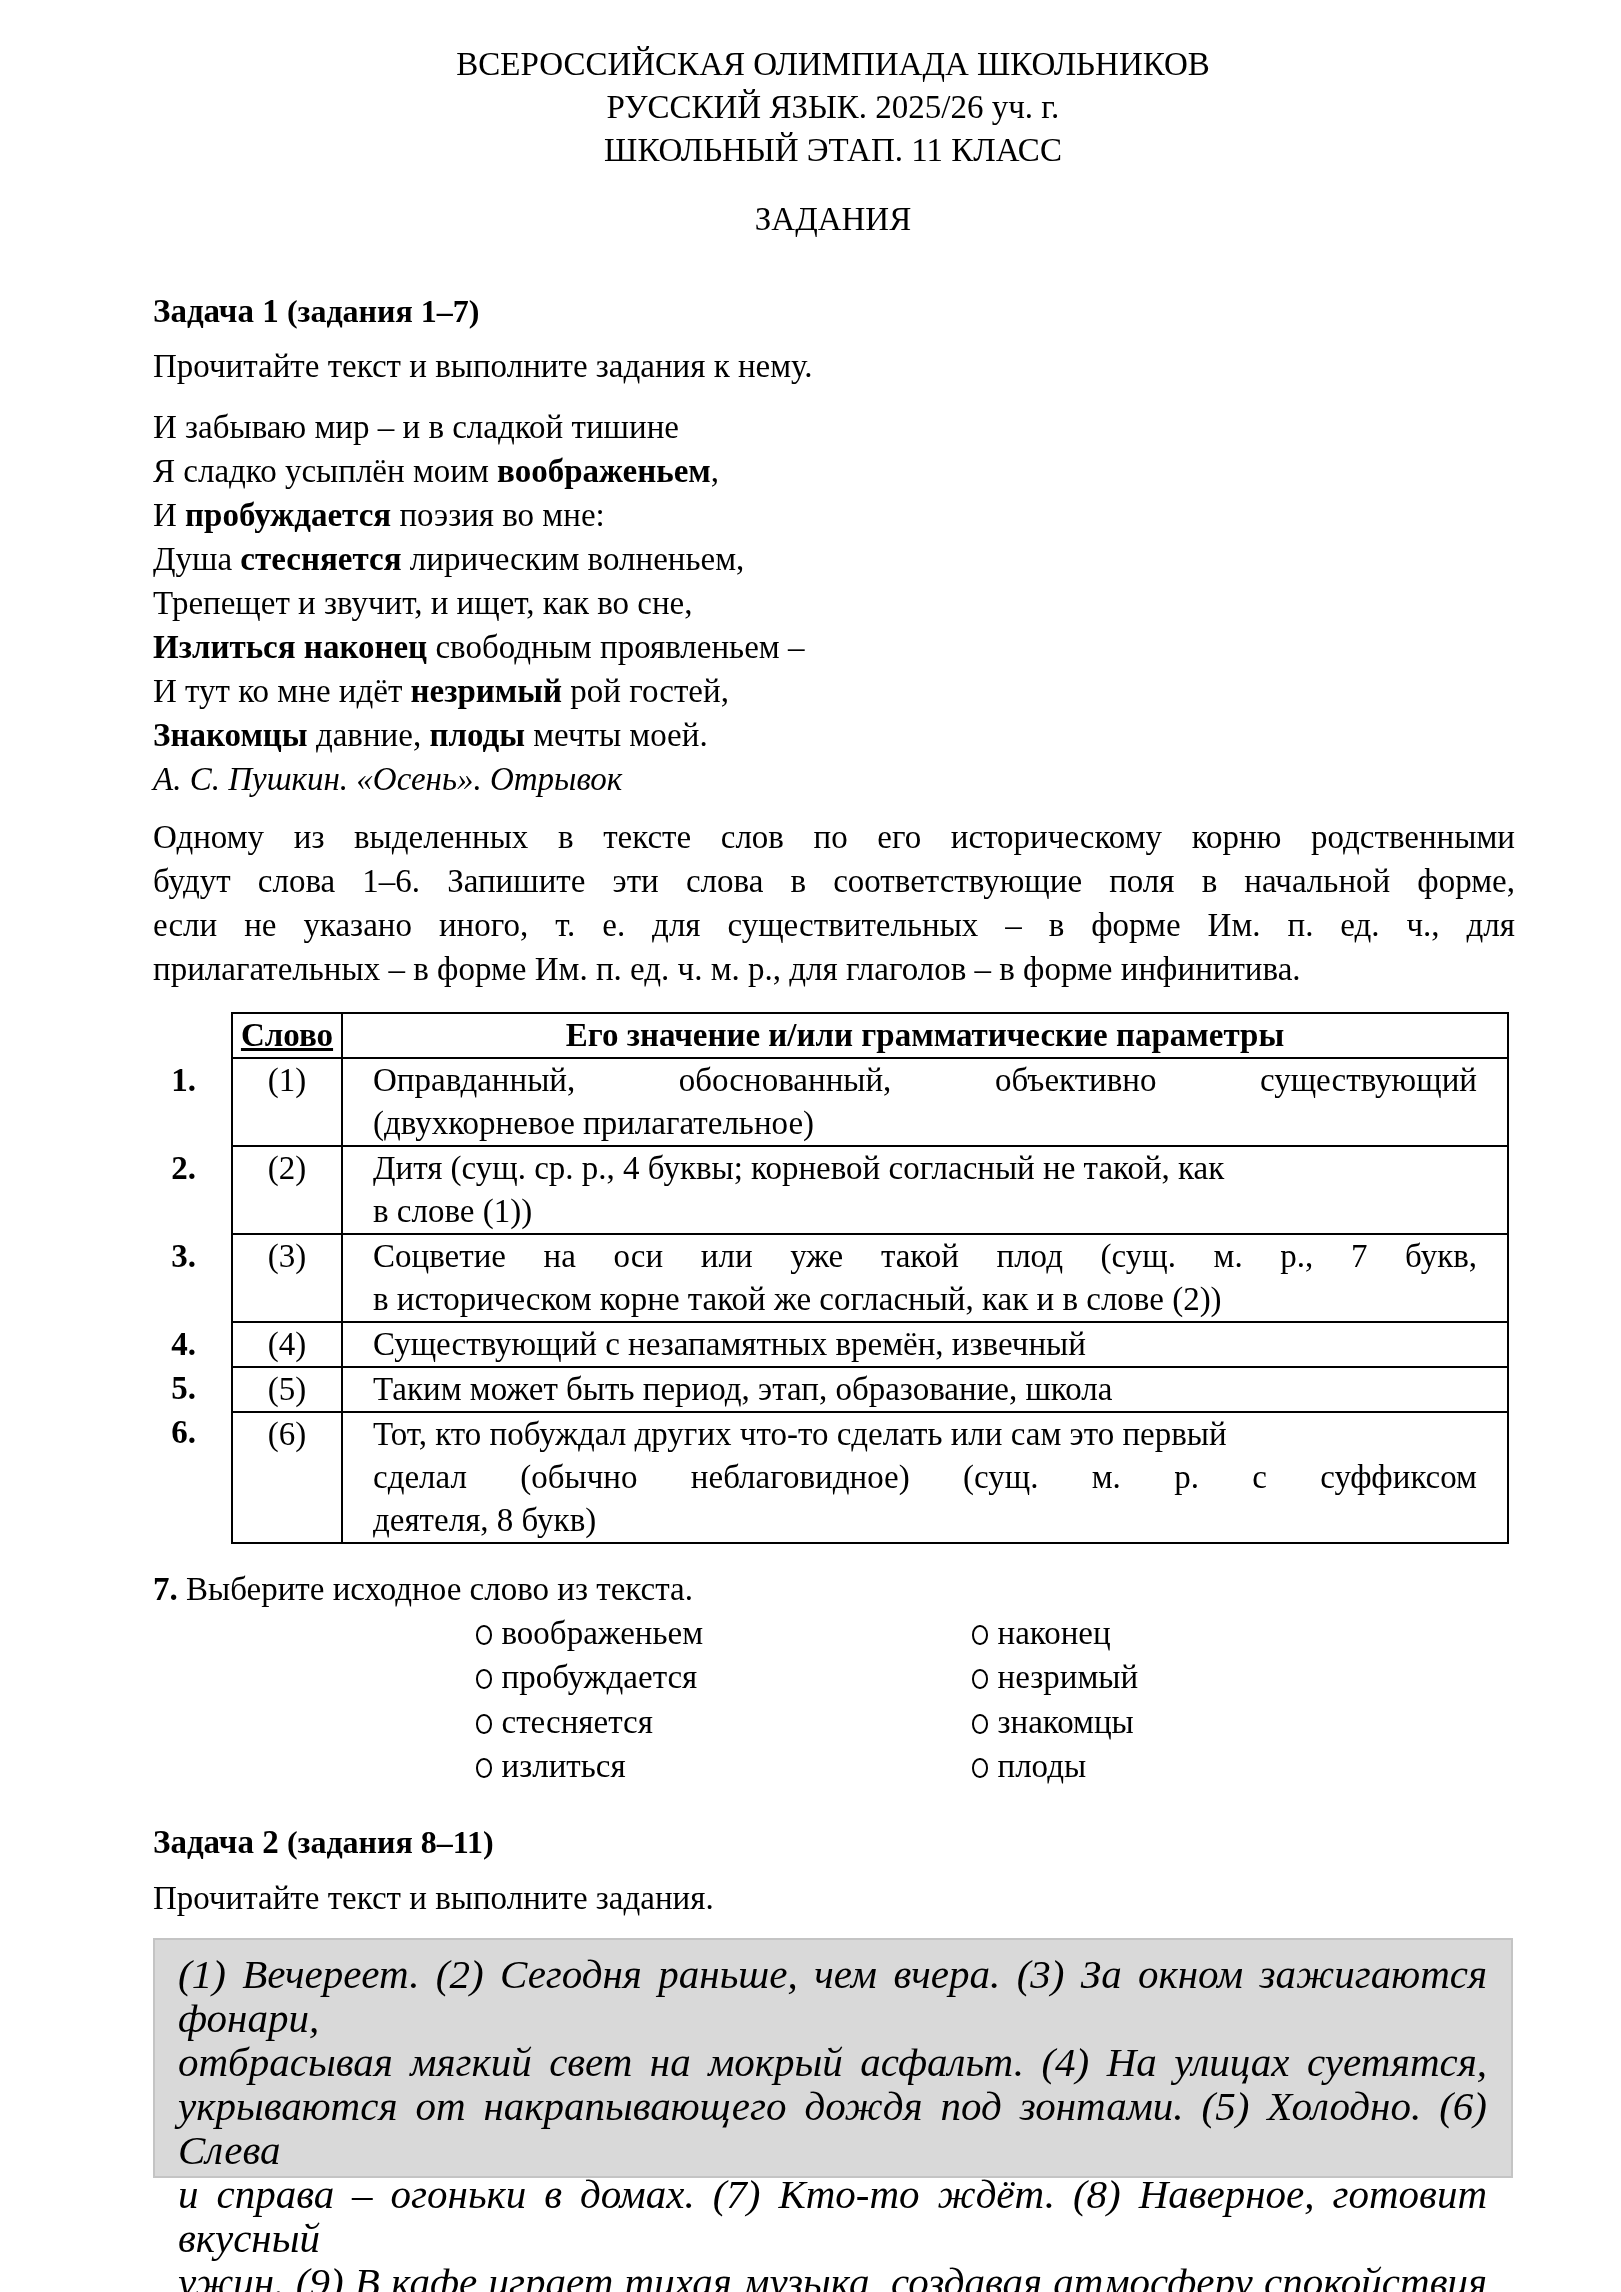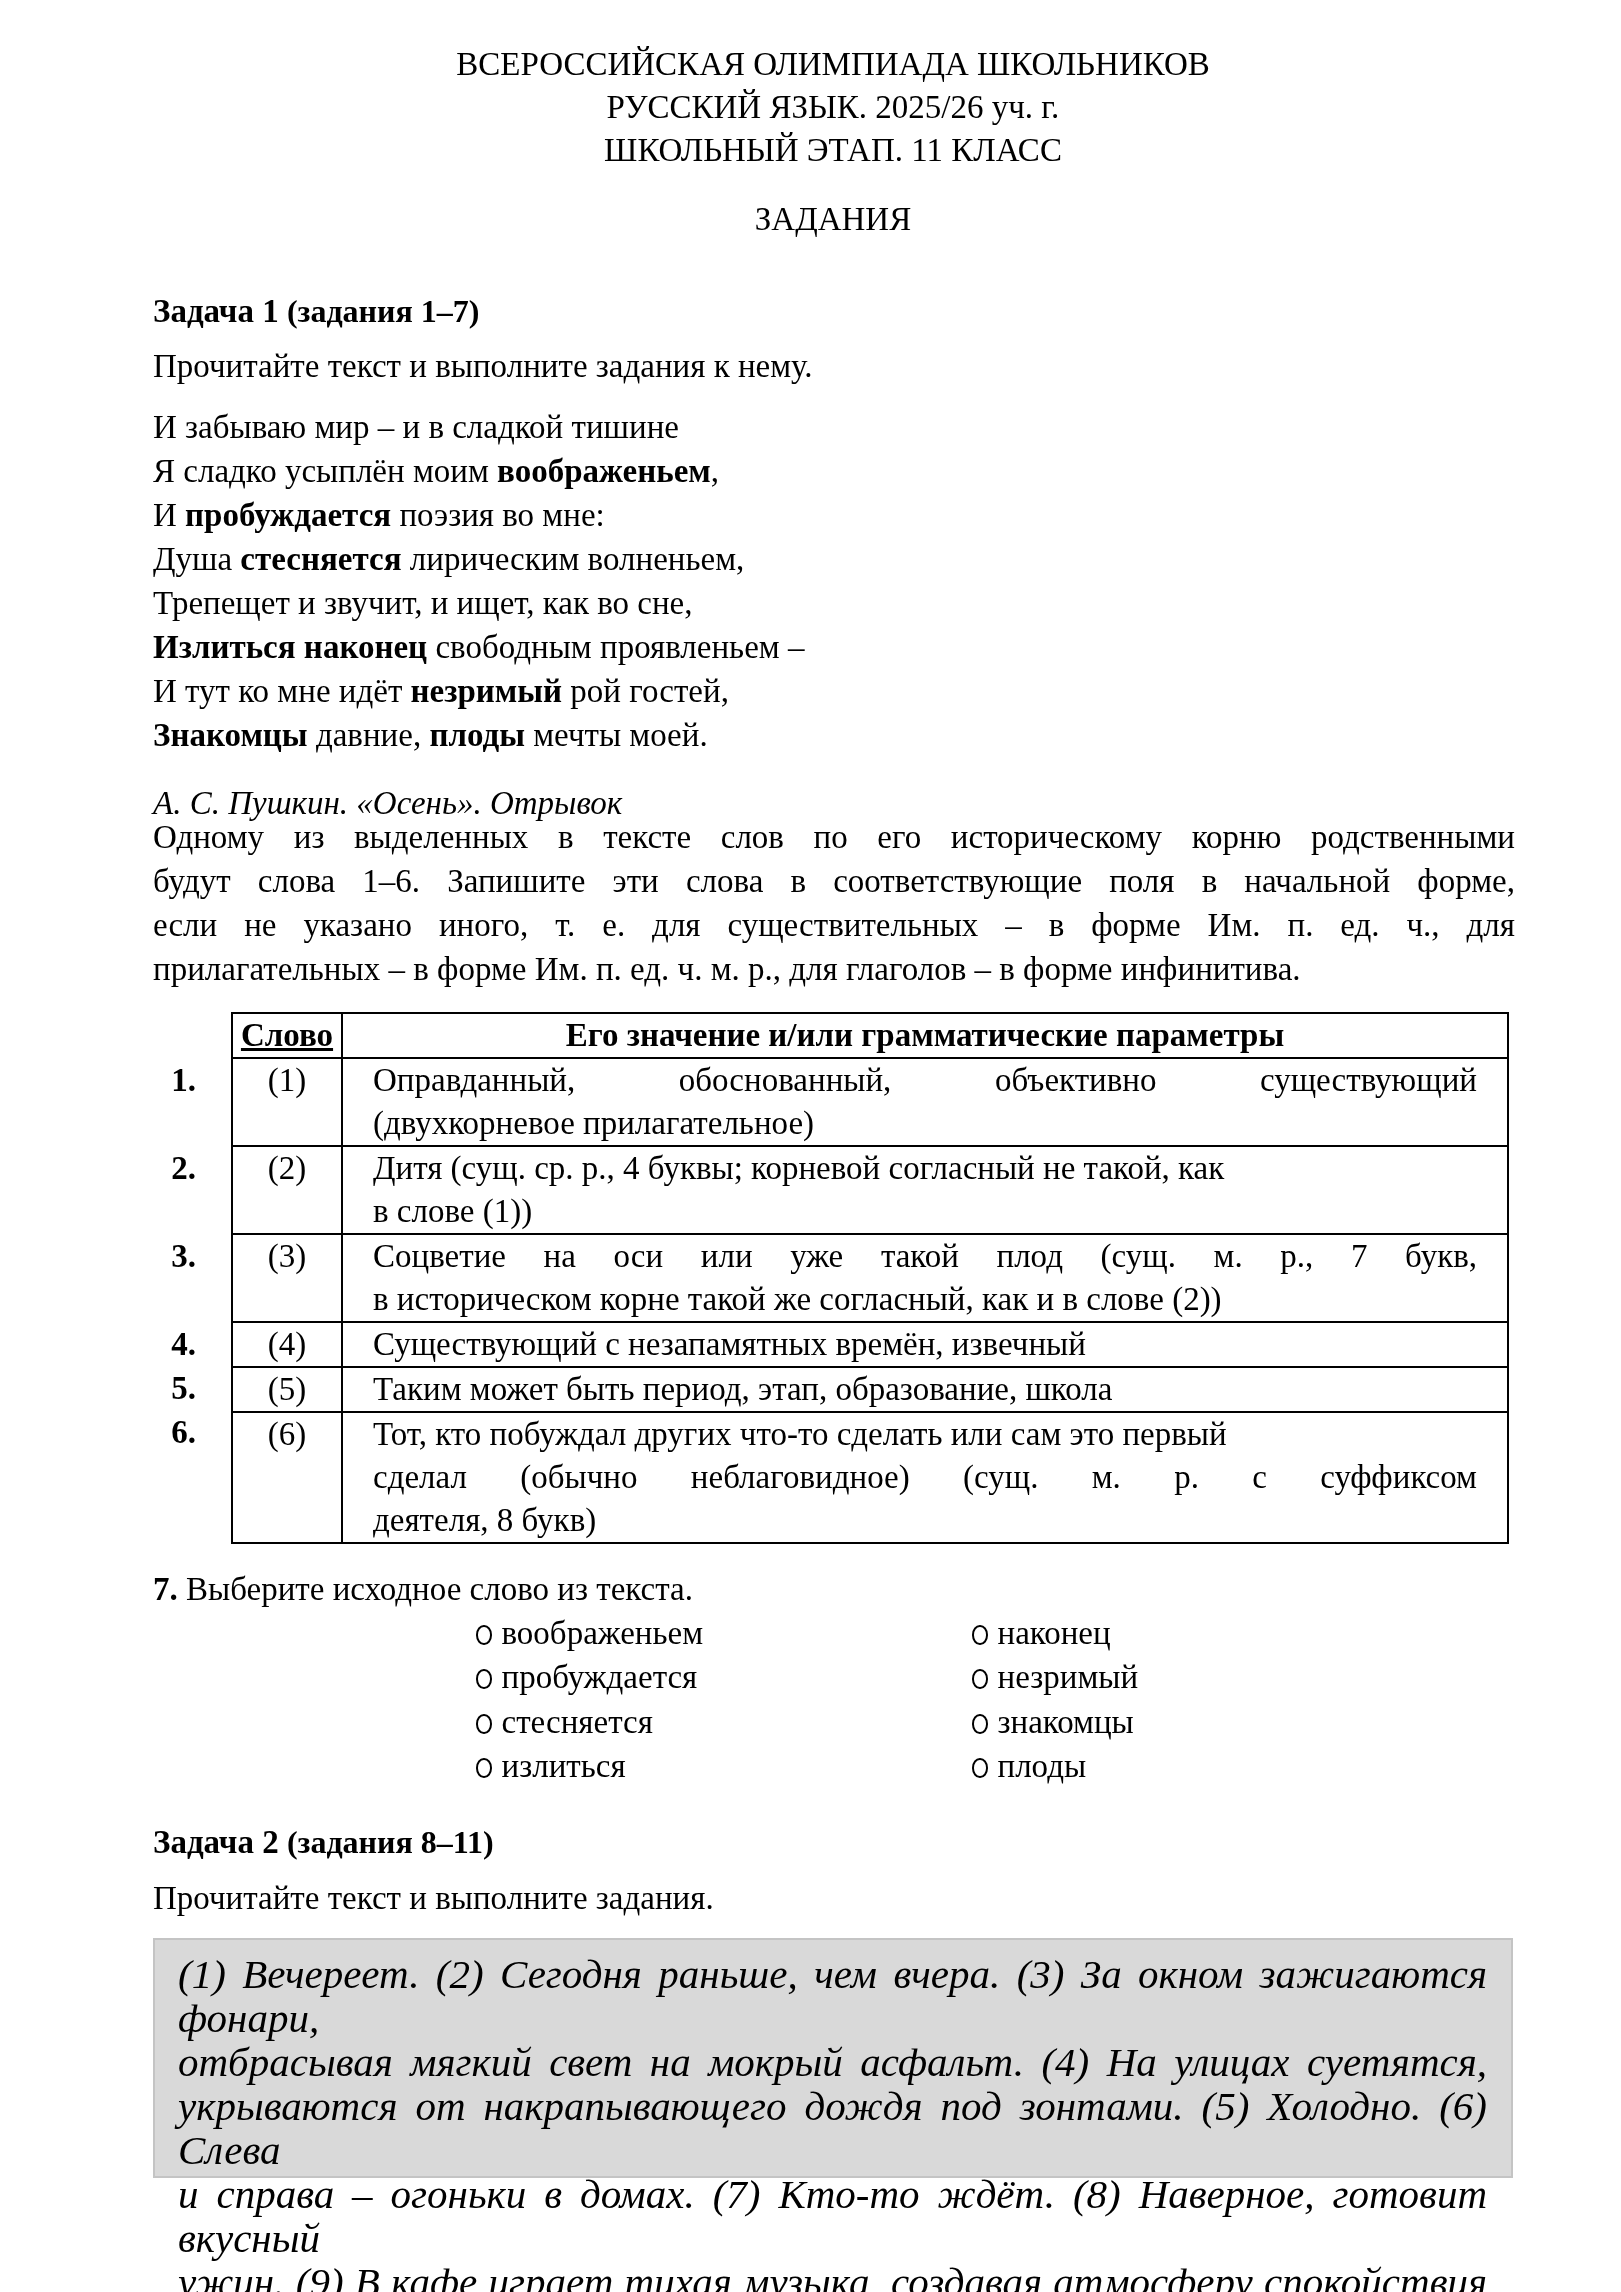--- a/index.html
+++ b/index.html
@@ -11,21 +11,21 @@
   .page { position: absolute; left: 0; top: 2px; width: 1331px; height: 2293px; }
   .hdr { position: absolute; left: 0; width: 1666px; text-align: center; font-size: 33px; line-height: 43px; }
   .hdr1 { top: 41px; }
   .hdr2 { top: 84px; }
   .hdr3 { top: 127px; }
   .hdr4 { top: 196px; }
   .blk { position: absolute; left: 153px; width: 1362px; font-size: 33px; line-height: 43px; }
   .bold { font-weight: bold; }
   .small-bold { font-weight: bold; font-size: 32px; }
   .poem-line { display: block; white-space: nowrap; height: 44px; }
-  .ital { font-style: italic; margin-top: 24px; }
+  .ital { font-style: italic; }
   .just-line { display: block; text-align: justify; text-align-last: justify; height: 44px; }
   .last-line { display: block; text-align: left; height: 44px; }
 
   
   .tbl-num { position: absolute; left: 153px; width: 61px; font-weight: bold; font-size: 33px; text-align: center; line-height: 43px; }
   table.words {
     position: absolute; left: 231px; top: 1010px; width: 1278px;
     border-collapse: collapse; font-size: 33px; line-height: 43px;
   }
   table.words td, table.words th { border: 2.9px solid #000; padding: 0 30px; vertical-align: top; }

